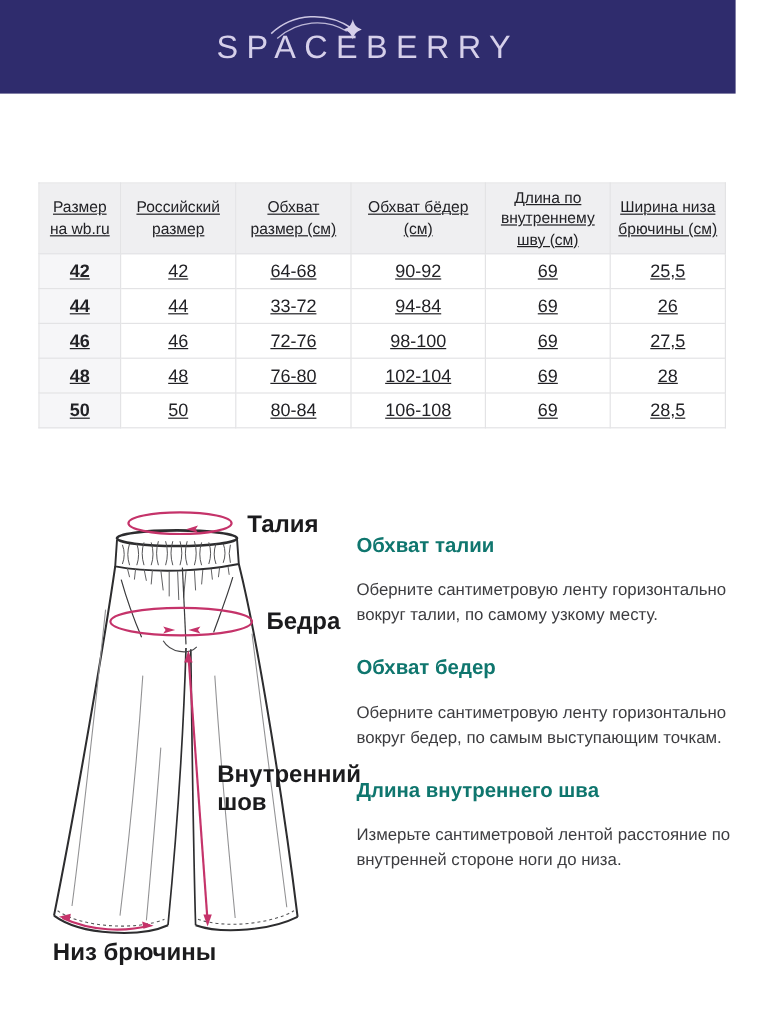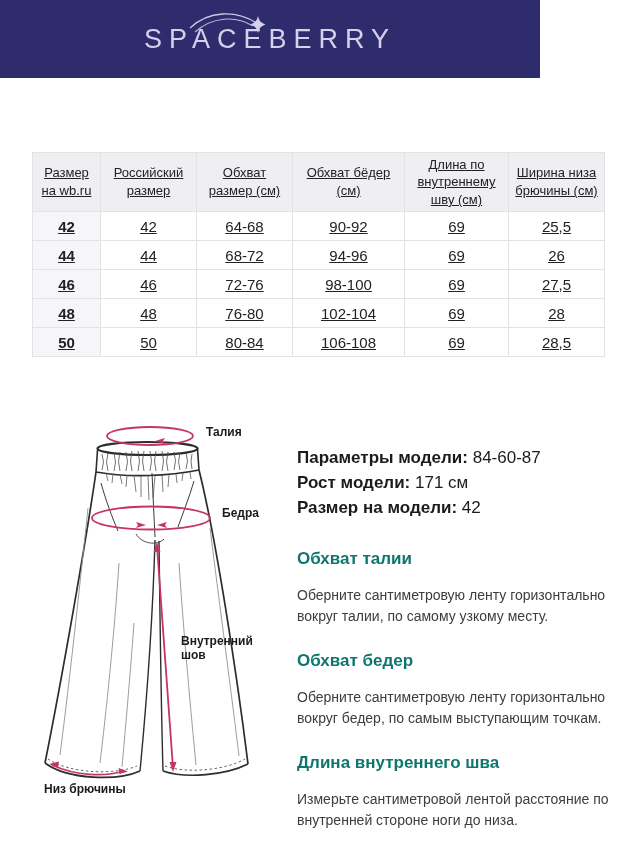--- a/index.html
+++ b/index.html
@@ -3,21 +3,21 @@
 <meta charset="utf-8">
 <style>
   html,body{margin:0;padding:0;}
   body{
     width:636px;height:848px;background:#ffffff;position:relative;overflow:hidden;
     font-family:"Liberation Sans","DejaVu Sans",sans-serif;color:#1d1d1f;
     -webkit-font-smoothing:antialiased;
   }
   
   .hdr{
-    position:absolute;left:0;top:0;width:540px;height:78px;background:#2f2c6d;
+    position:absolute;left:0;top:0;width:613px;height:78px;background:#2f2c6d;
     display:flex;align-items:center;justify-content:center;
   }
   .logo{position:relative;display:inline-block;}
   .logo-text{
     color:#d6d0ea;font-size:27px;letter-spacing:7px;font-weight:400;line-height:1;
   }
   .comet{position:absolute;left:42px;top:-19px;width:86px;height:30px;}
   
   table.sizes{
     position:absolute;left:32px;top:152px;width:572px;border-collapse:collapse;
@@ -28,21 +28,21 @@
   }
   table.sizes thead th{
     background:#efeff1;font-weight:400;font-size:13px;line-height:1.35;height:54px;color:#222226;
   }
   table.sizes tbody td{height:24px;background:#ffffff;font-weight:400;}
   table.sizes tbody td.firstcol{background:#f6f6f8;font-weight:700;font-size:15px;}
   
   .diagram{position:absolute;left:24px;top:413px;width:266px;height:402px;}
   .diagram svg{position:absolute;left:0;top:0;}
   .dlabel{
-    position:absolute;font-size:12px;font-weight:600;color:#1b1b1d;line-height:1.15;
+    position:absolute;font-size:20px;font-weight:600;color:#1b1b1d;line-height:1.15;
     white-space:nowrap;
   }
   .dlabel.wrap{white-space:normal;}
   
   .details{position:absolute;left:297px;top:445px;width:324px;}
   .mi-line{font-size:17px;line-height:25px;color:#1b1b1d;}
   .mi-line b{font-weight:700;}
   .mi-block{margin-bottom:29px;}
   .msec{margin-bottom:9px;}
   .msec h3{margin:0 0 5px 0;font-size:17px;line-height:20px;font-weight:700;color:#0f766e;}
@@ -86,22 +86,22 @@
       <td class="firstcol">42</td>
       <td>42</td>
       <td>64-68</td>
       <td>90-92</td>
       <td>69</td>
       <td>25,5</td>
     </tr>
     <tr>
       <td class="firstcol">44</td>
       <td>44</td>
-      <td>68-72</td>
-      <td>94-96</td>
+      <td>33-72</td>
+      <td>94-84</td>
       <td>69</td>
       <td>26</td>
     </tr>
     <tr>
       <td class="firstcol">46</td>
       <td>46</td>
       <td>72-76</td>
       <td>98-100</td>
       <td>69</td>
       <td>27,5</td>
@@ -169,34 +169,20 @@
       <path d="M104,358.5 L94.5,355 95.5,361 Z"></path>
     </g>
   </svg>
   <div class="dlabel" style="left:182px;top:13px;">Талия</div>
   <div class="dlabel" style="left:198px;top:94px;">Бедра</div>
   <div class="dlabel wrap" style="left:157px;top:222px;width:96px;">Внутренний шов</div>
   <div class="dlabel" style="left:20px;top:370px;">Низ брючины</div>
 </div>
 
 <div class="details">
-  <div class="mi-block">
-    <div class="mi-line">
-      <b>Параметры модели:</b>
-      <span>84-60-87</span>
-    </div>
-    <div class="mi-line">
-      <b>Рост модели:</b>
-      <span>171 см</span>
-    </div>
-    <div class="mi-line">
-      <b>Размер на модели:</b>
-      <span>42</span>
-    </div>
-  </div>
 
   <div class="msec">
     <h3>Обхват талии</h3>
     <p>Оберните сантиметровую ленту горизонтально вокруг талии, по самому узкому месту.</p>
   </div>
   <div class="msec">
     <h3>Обхват бедер</h3>
     <p>Оберните сантиметровую ленту горизонтально вокруг бедер, по самым выступающим точкам.</p>
   </div>
   <div class="msec">

